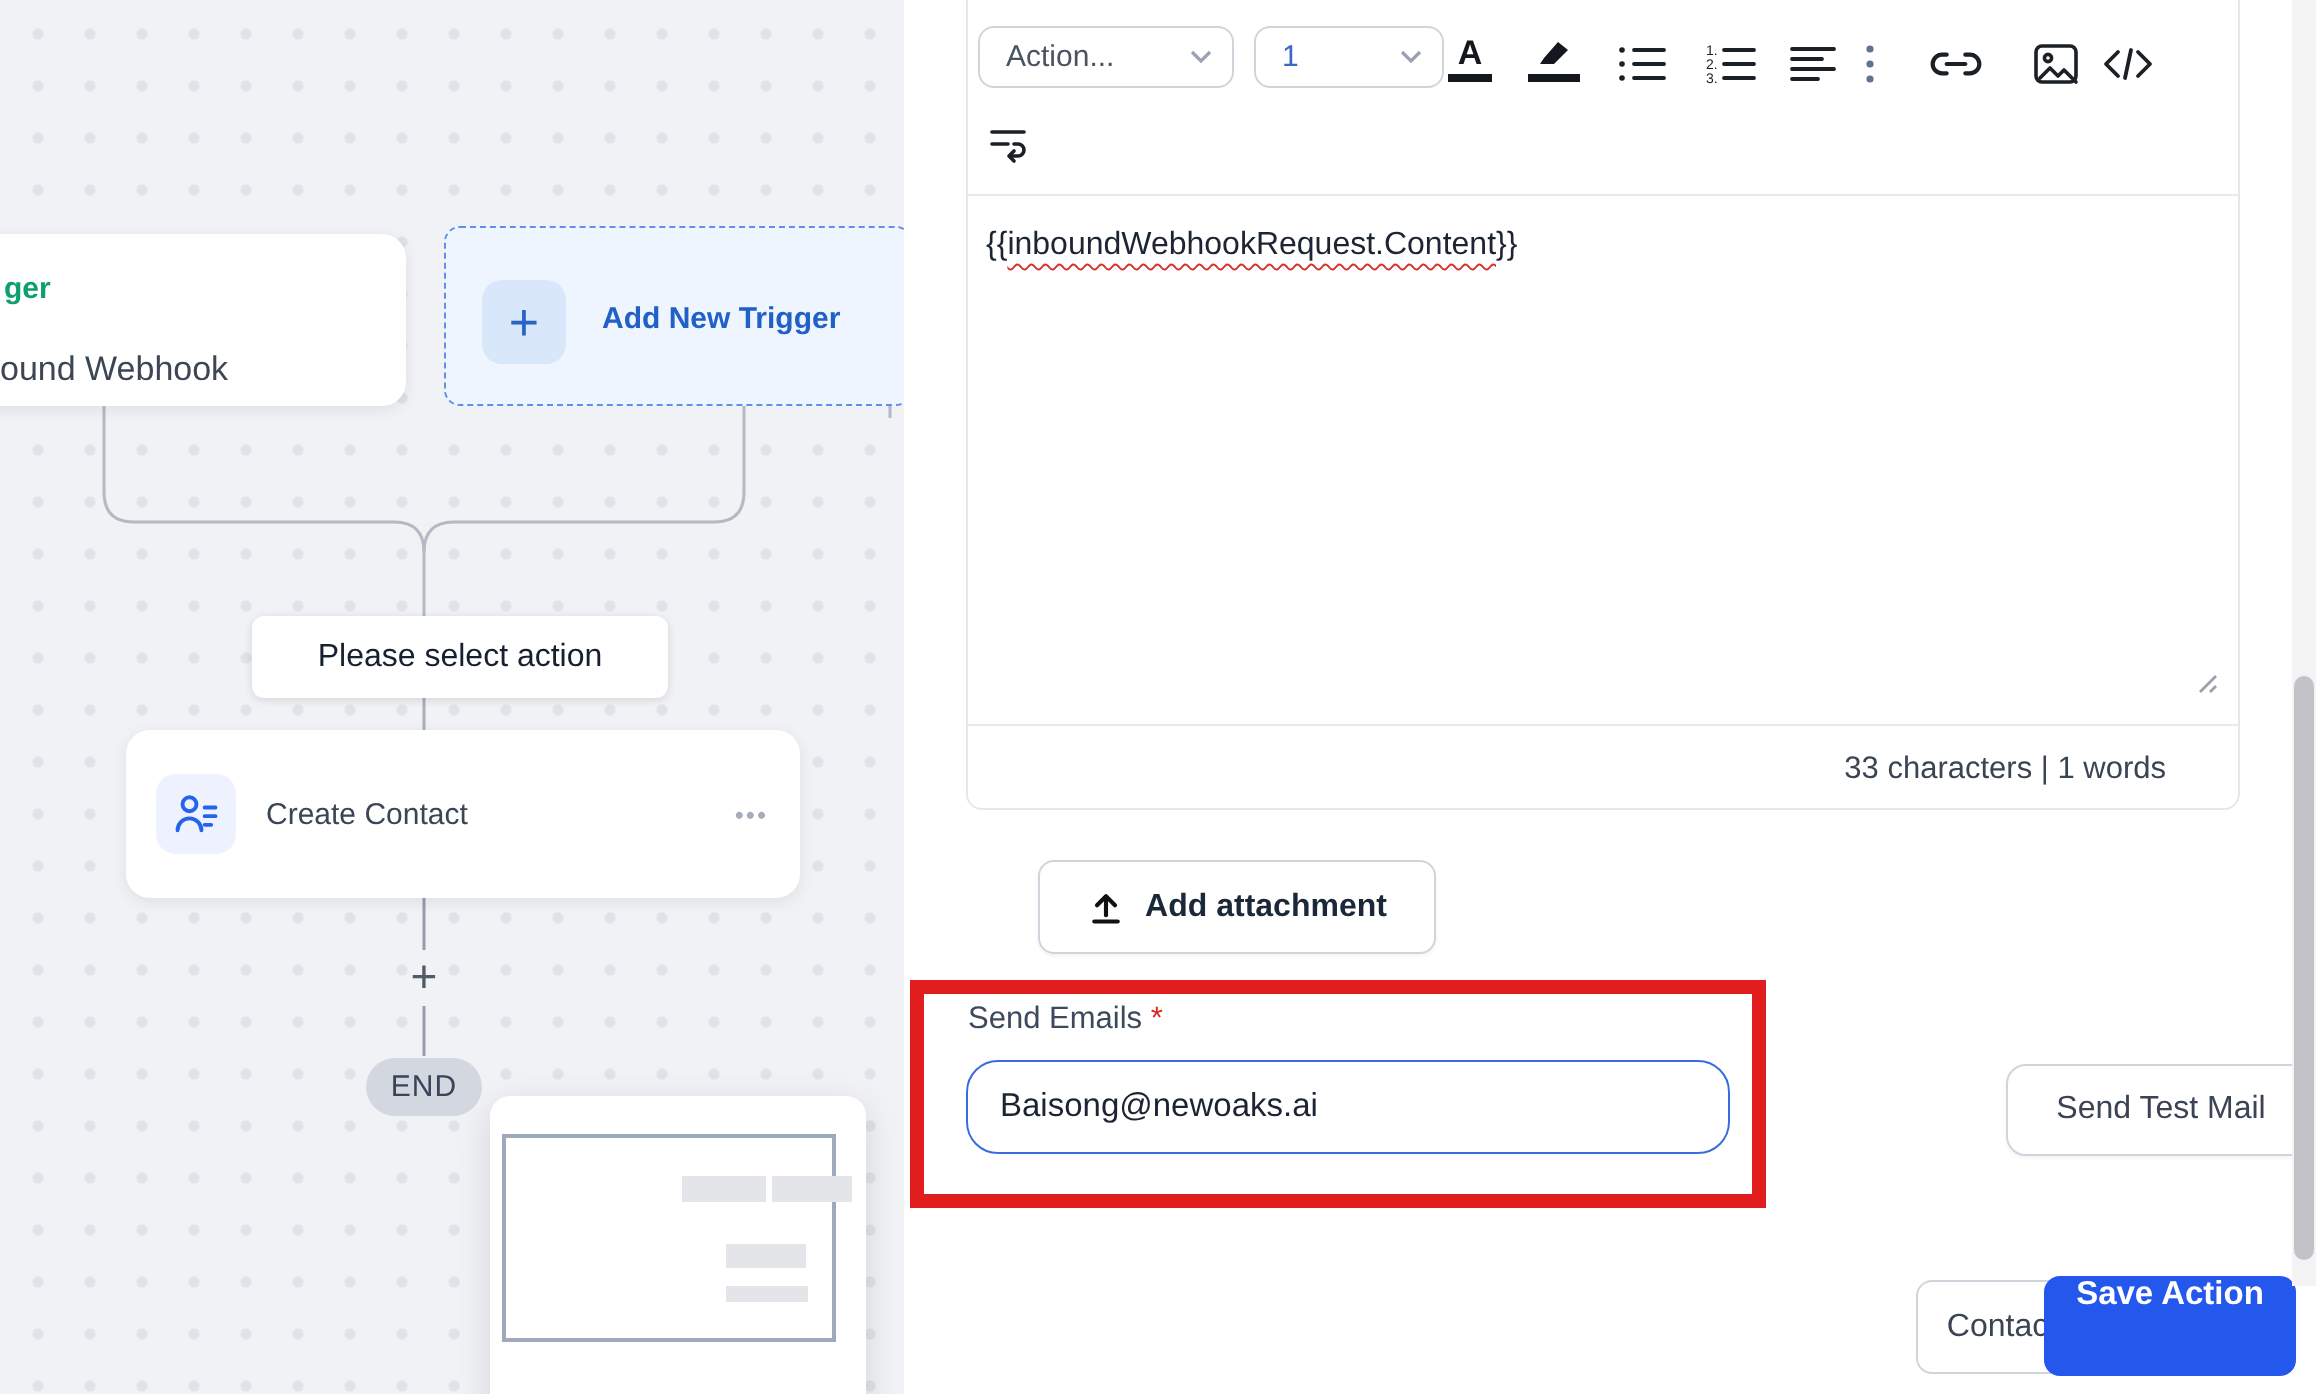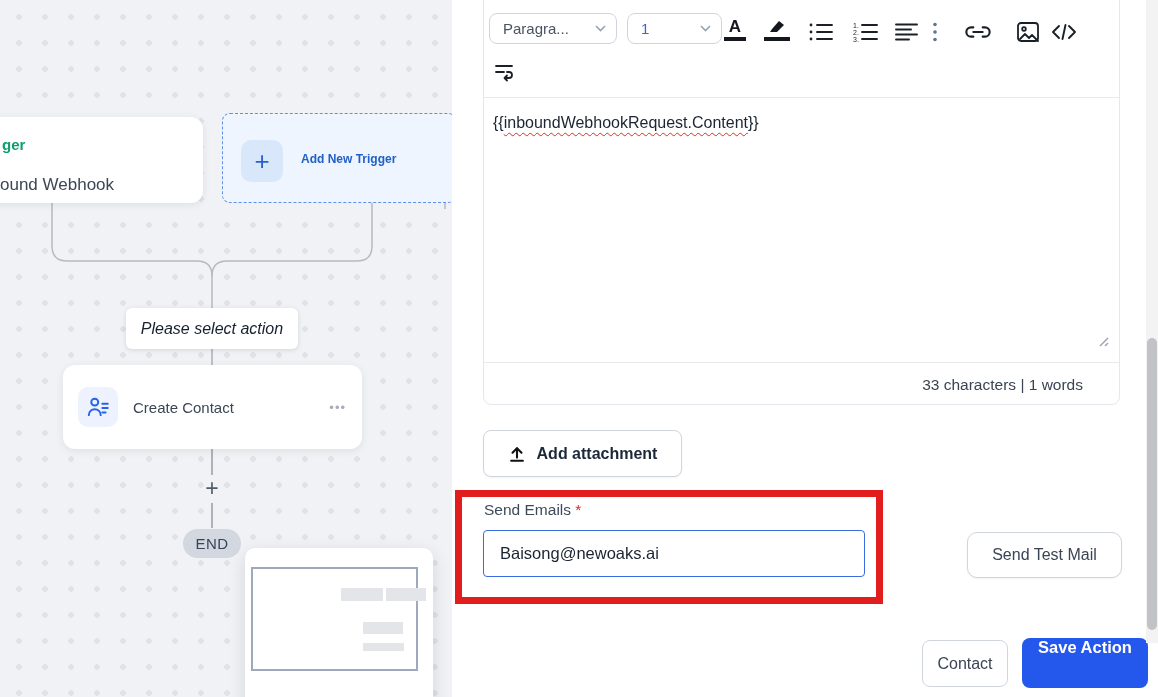--- a/index.html
+++ b/index.html
@@ -19,28 +19,28 @@
   .trigger-card { left:-60px; top:117px; width:263px; height:86px; }
   .trigger-type { position:absolute; left:62px; top:19px; font-size:15px; font-weight:700; color:#0e9f6e; }
   .trigger-name { position:absolute; left:60px; top:58px; font-size:17px; color:#3c4654; }
 
   .add-trigger { position:absolute; left:222px; top:113px; width:234px; height:90px;
     background:#eef5fe; border:1.5px dashed #5f8fe8; border-radius:8px; }
   .plus-tile { position:absolute; left:18px; top:26px; width:42px; height:42px;
     background:#d9e7fb; border-radius:10px; display:flex; align-items:center; justify-content:center;
     font-size:26px; font-weight:300; color:#2a63c8; }
   .add-trigger-label { position:absolute; left:78px; top:0; height:90px; display:flex; align-items:center;
-    font-size:12px; font-weight:600; color:#2160c7; }
-
-  .select-action { position:absolute; left:126px; top:308px; width:172px; height:41px;
+    font-size:15px; font-weight:600; color:#2160c7; }
+
+  .select-action { position:absolute; left:126px; top:308px; width:208px; height:41px;
     background:#fff; border-radius:6px; box-shadow:0 1px 5px rgba(0,0,0,.12);
     display:flex; align-items:center; justify-content:center;
-    font-size:16px; color:#16202e;font-style:italic; }
-
-  .action-card { left:63px; top:365px; width:299px; height:84px; }
+    font-size:16px; color:#16202e; }
+
+  .action-card { left:63px; top:365px; width:337px; height:84px; }
   .action-icon-tile { position:absolute; left:15px; top:22px; width:40px; height:40px;
     background:#edf2fe; border-radius:10px; display:flex; align-items:center; justify-content:center; }
   .action-label { position:absolute; left:70px; top:0; height:84px; display:flex; align-items:center;
     font-size:15px; color:#3a4656; }
   .action-menu { position:absolute; right:16px; top:0; height:84px; display:flex; align-items:center;
     font-size:13px; letter-spacing:1px; color:#a7adb8; cursor:pointer; }
 
   .plus-node { position:absolute; left:197px; top:474px; width:30px; height:28px;
     display:flex; align-items:center; justify-content:center;
     font-size:23px; font-weight:300; color:#515b68; }
@@ -72,28 +72,28 @@
   .editor-content { position:absolute; left:33px; top:104px; width:633px; height:250px;
     font-size:16px; color:#1c2533; padding:10px 8px; cursor:text; }
   .wavy { text-decoration-line:underline; text-decoration-style:wavy;
     text-decoration-color:#d93025; text-decoration-thickness:1px; text-underline-offset:4px; }
   .resize-handle { position:absolute; left:644px; top:334px; width:14px; height:14px; cursor:nwse-resize; }
   .counter-row { position:absolute; left:32px; top:371px; width:617px; height:28px;
     display:flex; align-items:center; justify-content:flex-end; padding-right:18px;
     font-size:15.5px; color:#3a4452; }
 
   .btn { display:flex; align-items:center; justify-content:center; background:#fff;
-    border:1px solid #d0d5dd; cursor:pointer; font-family:"Liberation Sans",sans-serif; }
+    border:1px solid #d0d5dd; cursor:pointer; font-family:"Liberation Sans",sans-serif;margin-left:36px; }
   .attach-btn { position:absolute; left:31px; top:430px; width:199px; height:47px; border-radius:8px;
     gap:11px; font-size:16px; font-weight:600; color:#1b2838; box-shadow:0 1px 2px rgba(16,24,40,.05); }
 
   .test-label { position:absolute; left:32px; top:501px; font-size:15.5px; font-weight:500; color:#3d4a5c; }
   .req { color:#e02424; }
   .email-input { position:absolute; left:31px; top:530px; width:382px; height:47px;
-    border:1.5px solid #3b6be0; border-radius:4px; padding:0 16px;
+    border:1.5px solid #3b6be0; border-radius:16px; padding:0 16px;
     font-size:16.5px; color:#1a2433; font-family:"Liberation Sans",sans-serif; outline:none; background:#fff; }
   .send-btn { position:absolute; left:515px; top:532px; width:155px; height:46px; border-radius:10px;
     font-size:16px; font-weight:500; color:#3a4454; box-shadow:0 1px 2px rgba(16,24,40,.05); }
 
   .cancel-btn { position:absolute; left:470px; top:640px; width:86px; height:47px; border-radius:8px;
     font-size:16px; font-weight:500; color:#3a4454; }
   .save-btn { position:absolute; left:570px; top:638px; width:126px; height:50px; border-radius:8px;
     background:#2457eb; border:none; font-size:16.5px; font-weight:700; color:#fff; cursor:pointer;
     display:flex; align-items:flex-start; justify-content:center; }
 
@@ -154,21 +154,21 @@
       <div class="ph-bar" style="left:118px; top:74px; width:40px; height:12px;"></div>
       <div class="ph-bar" style="left:118px; top:95px; width:41px; height:8px;"></div>
     </div>
   </div>
 
   <div class="panel">
 
     <div class="editor-box"></div>
 
     <div class="tb-select" style="left:37px; top:13px; width:128px;">
-      <span>Paragra...</span>
+      <span>Action...</span>
       <svg width="11" height="7" viewBox="0 0 11 7">
           <polyline points="1,1 5.5,5.5 10,1" fill="none" stroke="#98a2b3" stroke-width="1.6"></polyline>
         </svg>
     </div>
     <div class="tb-select" style="left:175px; top:13px; width:95px;">
       <span style="color:#3d66c8;">1</span>
       <svg width="11" height="7" viewBox="0 0 11 7">
           <polyline points="1,1 5.5,5.5 10,1" fill="none" stroke="#98a2b3" stroke-width="1.6"></polyline>
         </svg>
     </div>

